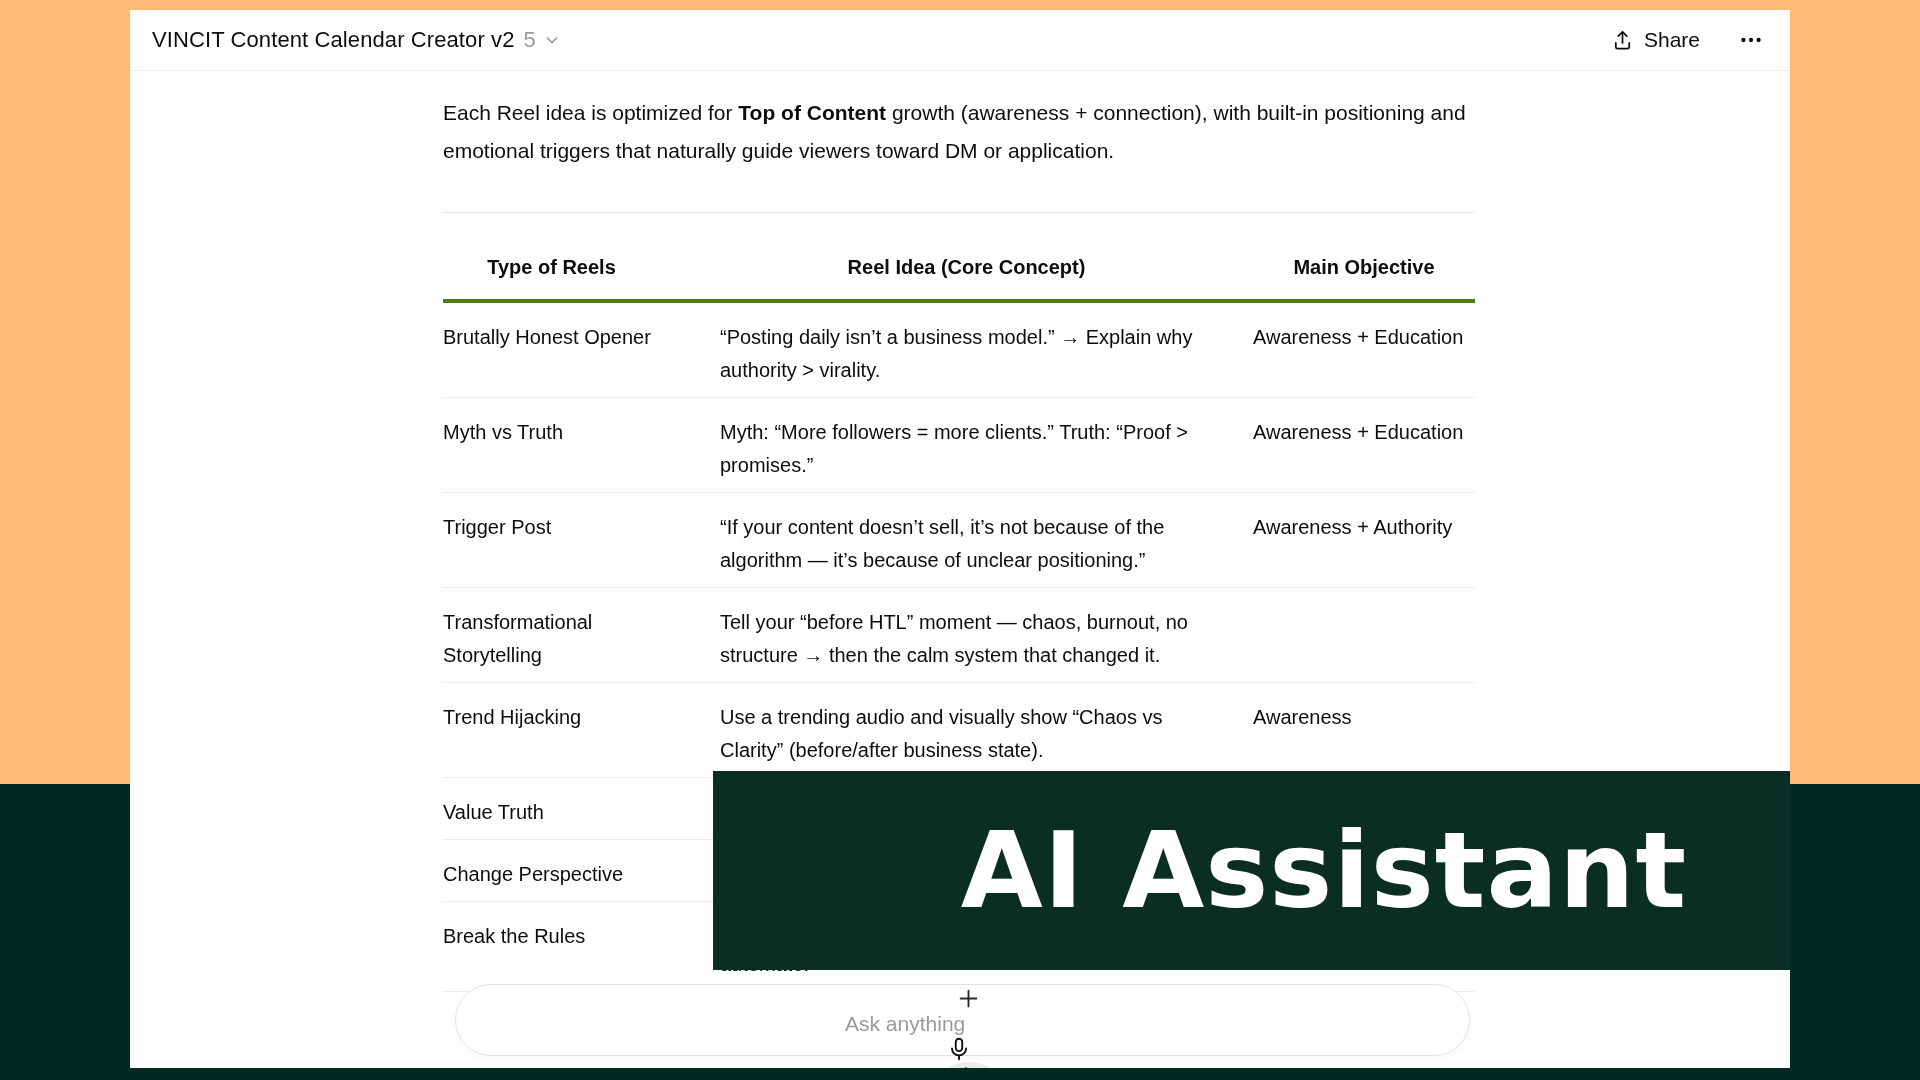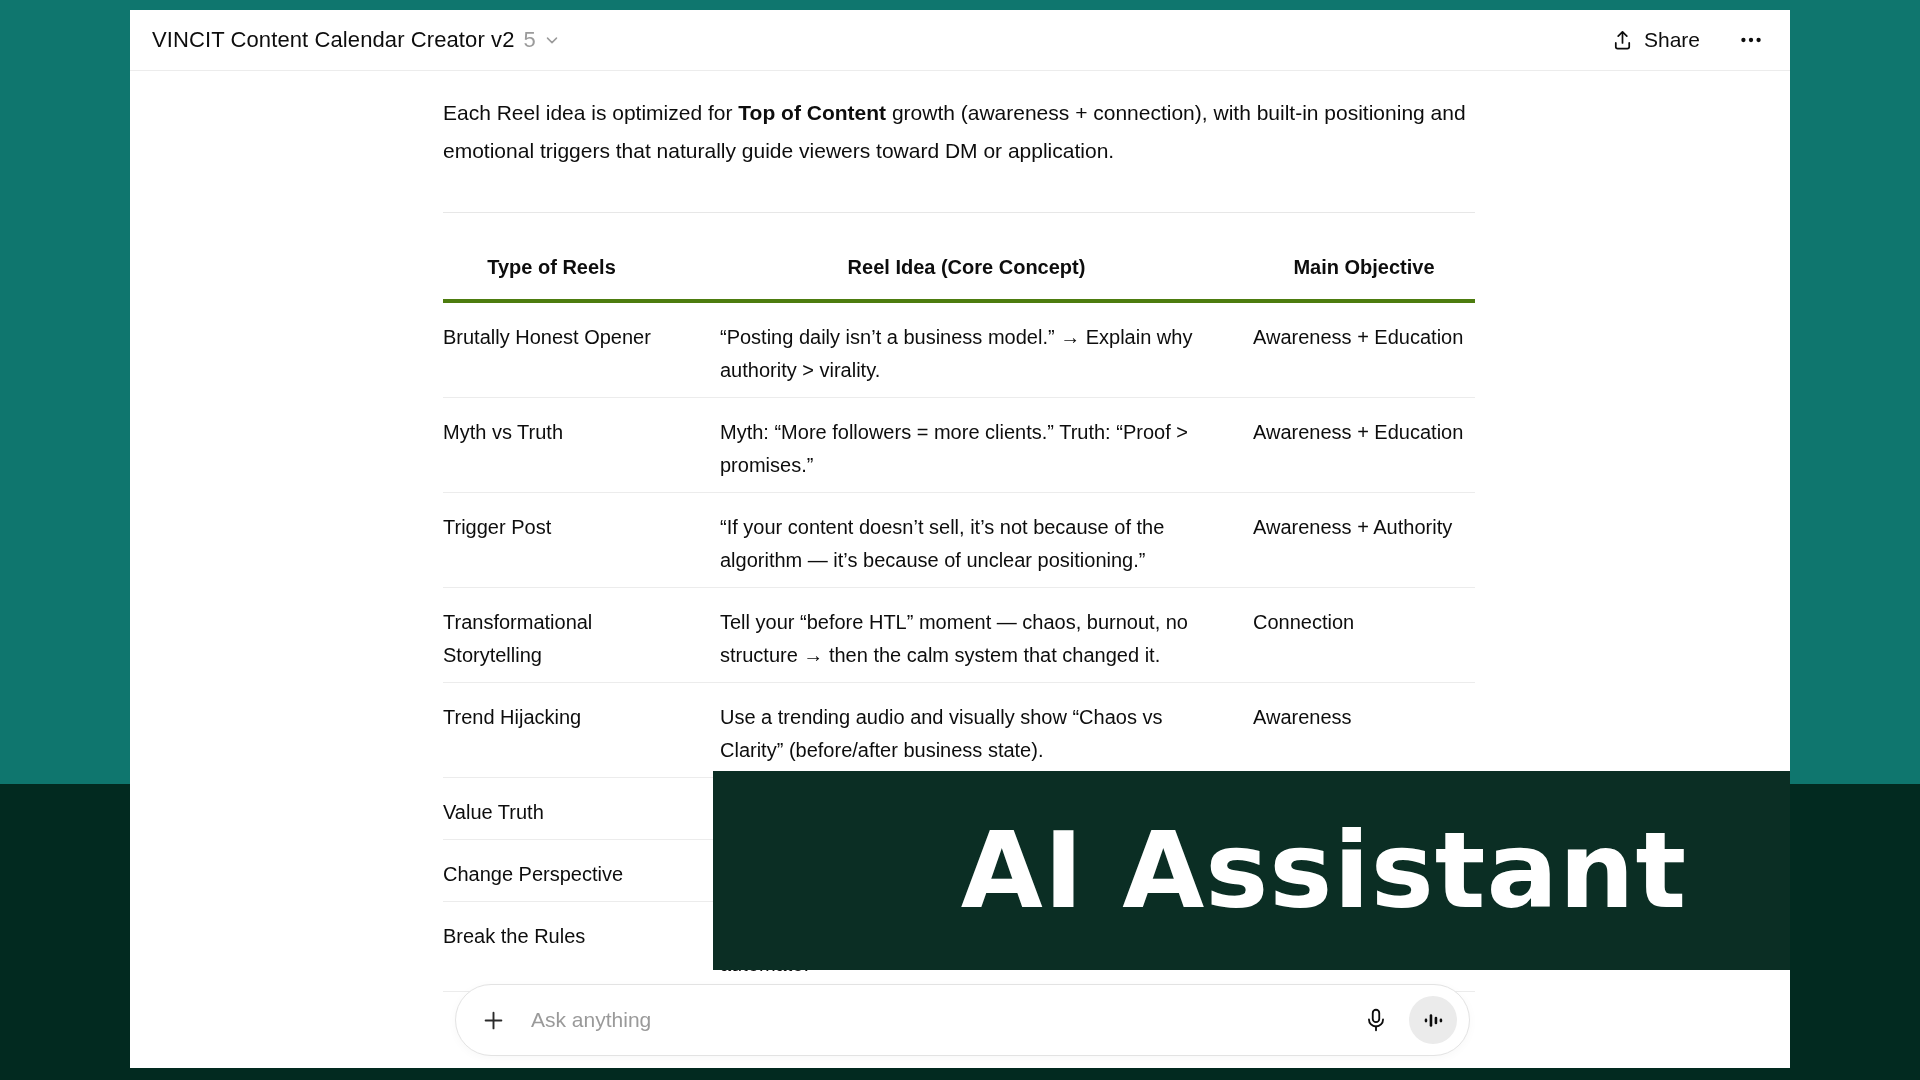--- a/index.html
+++ b/index.html
@@ -1,19 +1,19 @@
 <!DOCTYPE html>
 <html><head>
 <meta charset="utf-8">
 <style>
   * { margin:0; padding:0; box-sizing:border-box; }
   html,body { width:1920px; height:1080px; overflow:hidden; }
   body { font-family:"Liberation Sans","DejaVu Sans",sans-serif; background:#022a20; }
 
-  .stage { position:relative; width:1920px; height:784px; background:#0f766e; }
+  .stage { position:relative; width:1920px; height:784px; background:#fdba74; }
 
   .panel { position:absolute; left:130px; top:10px; width:1660px; height:1058px;
            background:#ffffff; overflow:hidden; }
 
   
   .hdr { position:absolute; left:0; top:0; width:100%; height:61px;
          display:flex; align-items:center; padding:0 26px 0 22px;
          border-bottom:1px solid #ececec; background:#fff; z-index:20; }
   .hdr-title { font-size:22px; color:#0d0d0d; letter-spacing:.1px; }
   .hdr-ver { font-size:22px; color:#9b9b9b; margin-left:9px; }
@@ -42,21 +42,21 @@
   .banner { position:absolute; left:583px; top:761px; width:1077px; height:199px;
             background:#0b2e24; z-index:5; display:flex; align-items:center;
             justify-content:center; padding-left:145px; }
   .banner span { font-family:"DejaVu Sans","Liberation Sans",sans-serif; font-weight:800;
                  font-size:106px; color:#ffffff; letter-spacing:1px; white-space:nowrap; }
 
   
   .composer { position:absolute; left:325px; top:974px; width:1015px; height:72px;
               background:#ffffff; border:1.5px solid #e3e3e3; border-radius:37px;
               display:flex; align-items:center; padding:0 12px 0 24px; z-index:10;
-              box-shadow:0 2px 10px rgba(0,0,0,0.03); }
+              box-shadow:0 2px 10px rgba(0,0,0,0.03);flex-direction:column; }
   .plus-btn { background:none; border:none; display:flex; cursor:pointer; color:#2a2a2a; }
   .composer input { flex:1; border:none; outline:none; margin-left:24px; font-family:inherit;
                     font-size:21px; color:#0d0d0d; background:transparent; }
   .composer input::placeholder { color:#9a9a9a; }
   .mic-btn { background:none; border:none; display:flex; cursor:pointer; color:#0d0d0d; margin-right:20px; }
   .voice-btn { width:48px; height:48px; border-radius:50%; background:#ebebeb; border:none;
                display:flex; align-items:center; justify-content:center; cursor:pointer; color:#0d0d0d; }
 </style>
 </head>
 <body>
@@ -117,21 +117,20 @@
           <div class="cell c3">Awareness + Education</div>
         </div>
         <div class="trow">
           <div class="cell c1">Trigger Post</div>
           <div class="cell c2">“If your content doesn’t sell, it’s not because of the algorithm — it’s because of unclear positioning.”</div>
           <div class="cell c3">Awareness + Authority</div>
         </div>
         <div class="trow">
           <div class="cell c1">Transformational Storytelling</div>
           <div class="cell c2">Tell your “before HTL” moment — chaos, burnout, no structure → then the calm system that changed it.</div>
-          <div class="cell c3">Connection</div>
         </div>
         <div class="trow">
           <div class="cell c1">Trend Hijacking</div>
           <div class="cell c2">Use a trending audio and visually show “Chaos vs Clarity” (before/after business state).</div>
           <div class="cell c3">Awareness</div>
         </div>
         <div class="trow">
           <div class="cell c1">Value Truth</div>
           <div class="cell c2">“3 signs your business is running you instead of you</div>
           <div class="cell c3">Authority</div>

